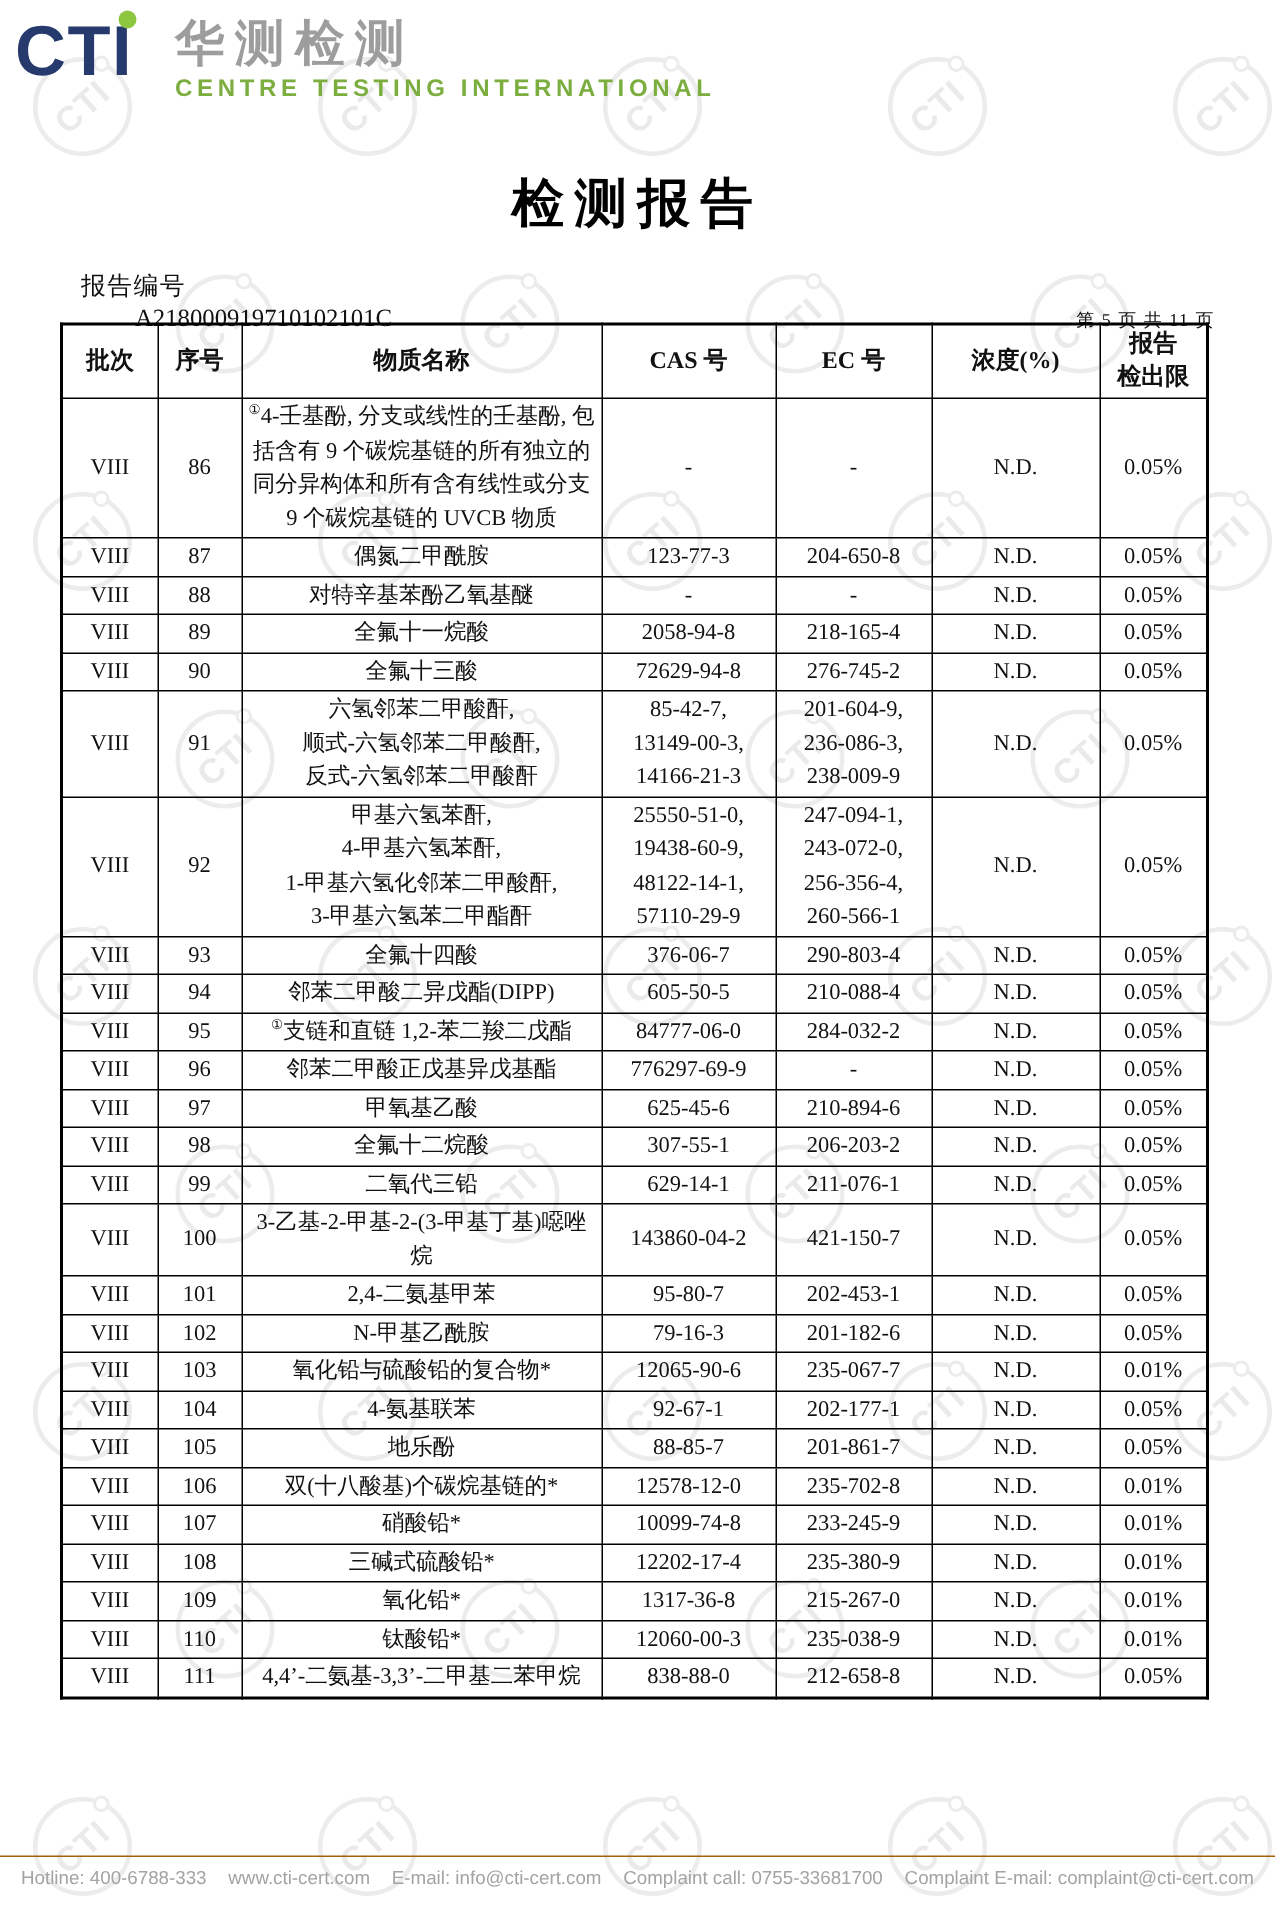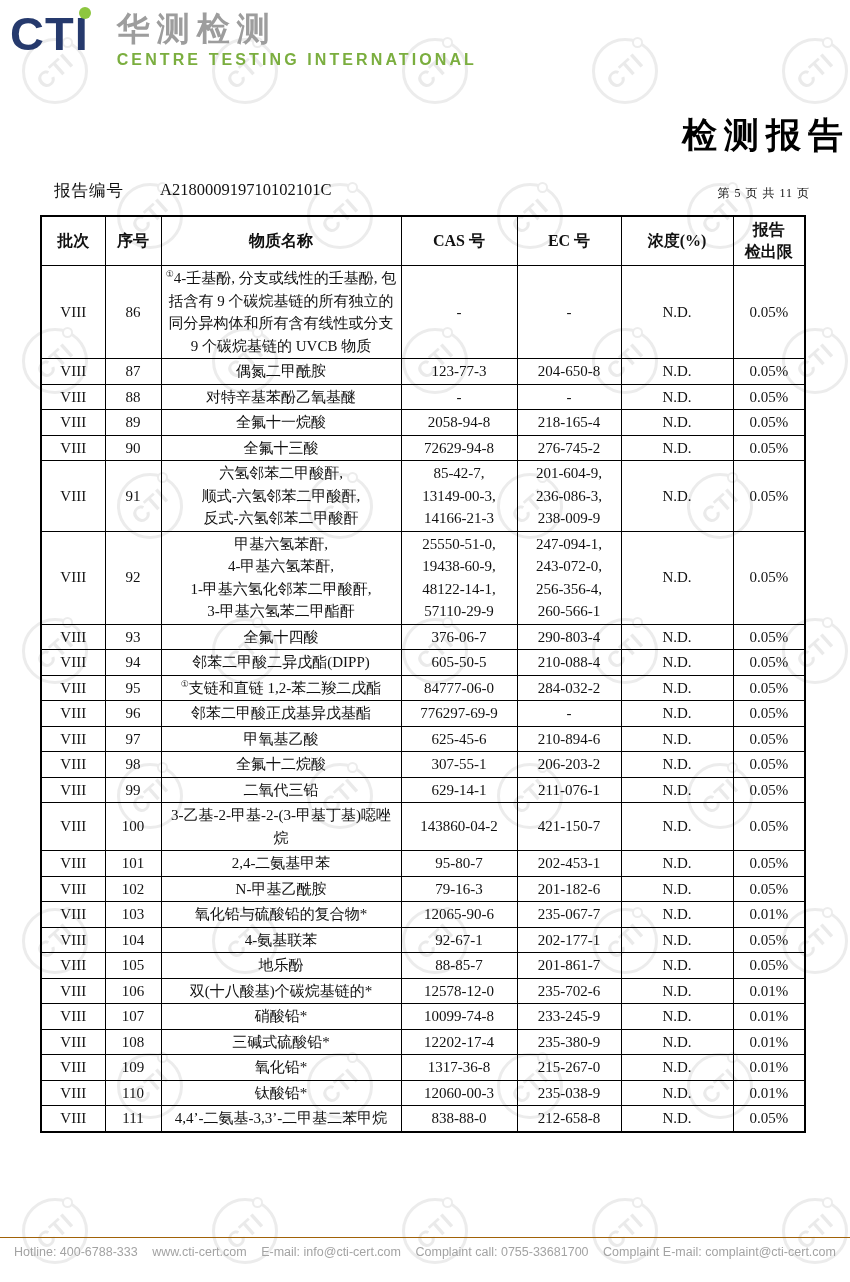--- a/index.html
+++ b/index.html
@@ -36,29 +36,29 @@
   .brand-cjk{
     font-family:"Liberation Sans",sans-serif; font-weight:bold; font-size:33px;
     line-height:38px; color:var(--brandgray); letter-spacing:7px; white-space:nowrap;
   }
   .brand-sub{
     font-family:"Liberation Sans",sans-serif; font-size:16px; font-weight:bold;
     color:var(--green); letter-spacing:3.1px; margin-top:3px; white-space:nowrap;
   }
   
   .title{
-    position:absolute; top:112px; left:0; width:100%; text-align:right;
+    position:absolute; top:112px; left:0; width:100%; text-align:center;
     font-size:35px; font-weight:bold; letter-spacing:7px; color:#000;
   }
   .meta{
     position:absolute; top:180px; left:44px; width:766px;
     display:flex; justify-content:space-between; align-items:flex-end;
     font-size:16.5px;
   }
-  .meta-left{display:flex; padding-left:10px;}
+  .meta-left{display:flex; padding-left:10px;flex-direction:column;}
   .meta-label{letter-spacing:1px;}
   .meta-number{margin-left:36px;}
   .meta-page{font-size:12px; letter-spacing:1px;}
   
   table.report{
     position:absolute; top:215px; left:40px; width:764px;
     border-collapse:collapse; border:2px solid #000; table-layout:fixed;
     background:transparent;
   }
   table.report th, table.report td{
@@ -490,21 +490,21 @@
             <td>88-85-7</td>
             <td>201-861-7</td>
             <td>N.D.</td>
             <td>0.05%</td>
           </tr>
           <tr>
             <td>VIII</td>
             <td>106</td>
             <td>双(十八酸基)个碳烷基链的*</td>
             <td>12578-12-0</td>
-            <td>235-702-6</td>
+            <td>235-702-8</td>
             <td>N.D.</td>
             <td>0.01%</td>
           </tr>
           <tr>
             <td>VIII</td>
             <td>107</td>
             <td>硝酸铅*</td>
             <td>10099-74-8</td>
             <td>233-245-9</td>
             <td>N.D.</td>

